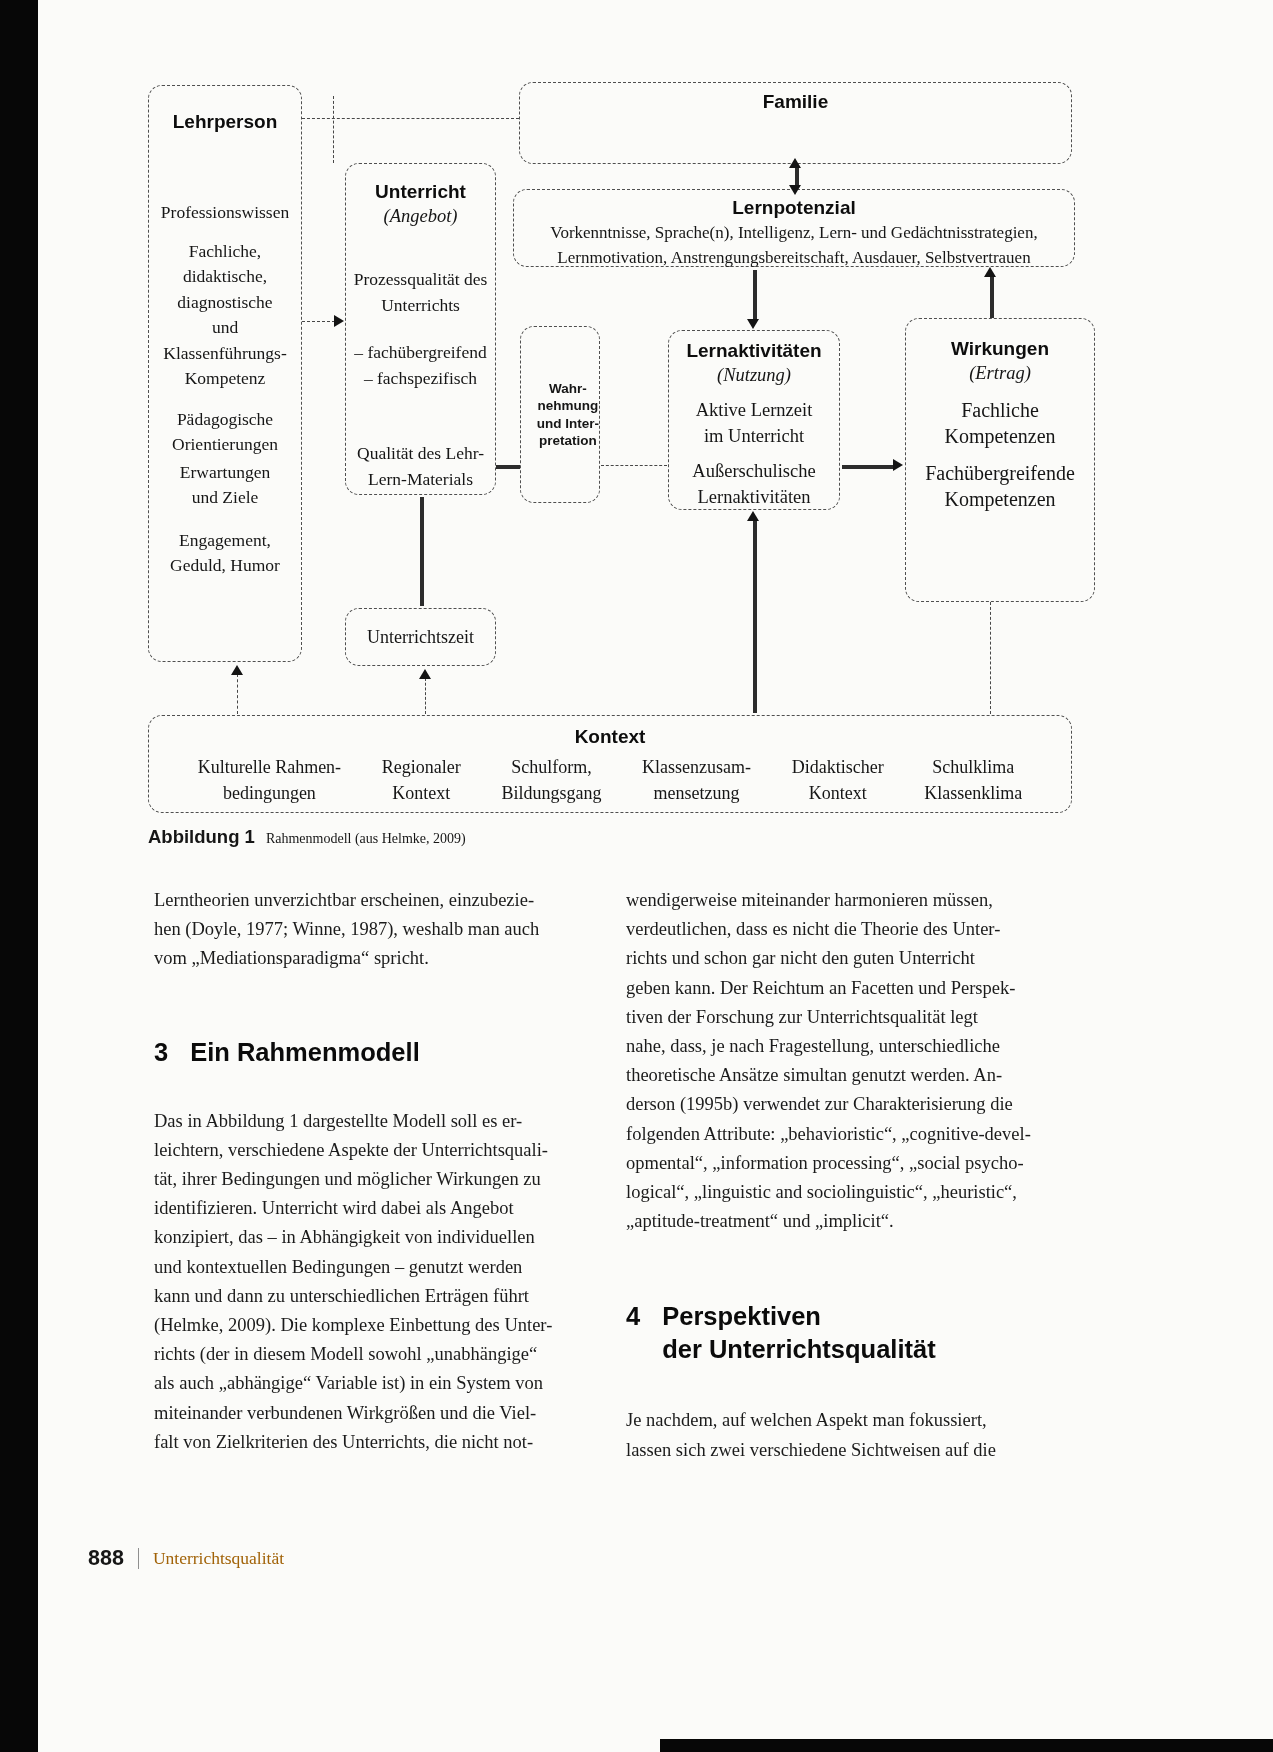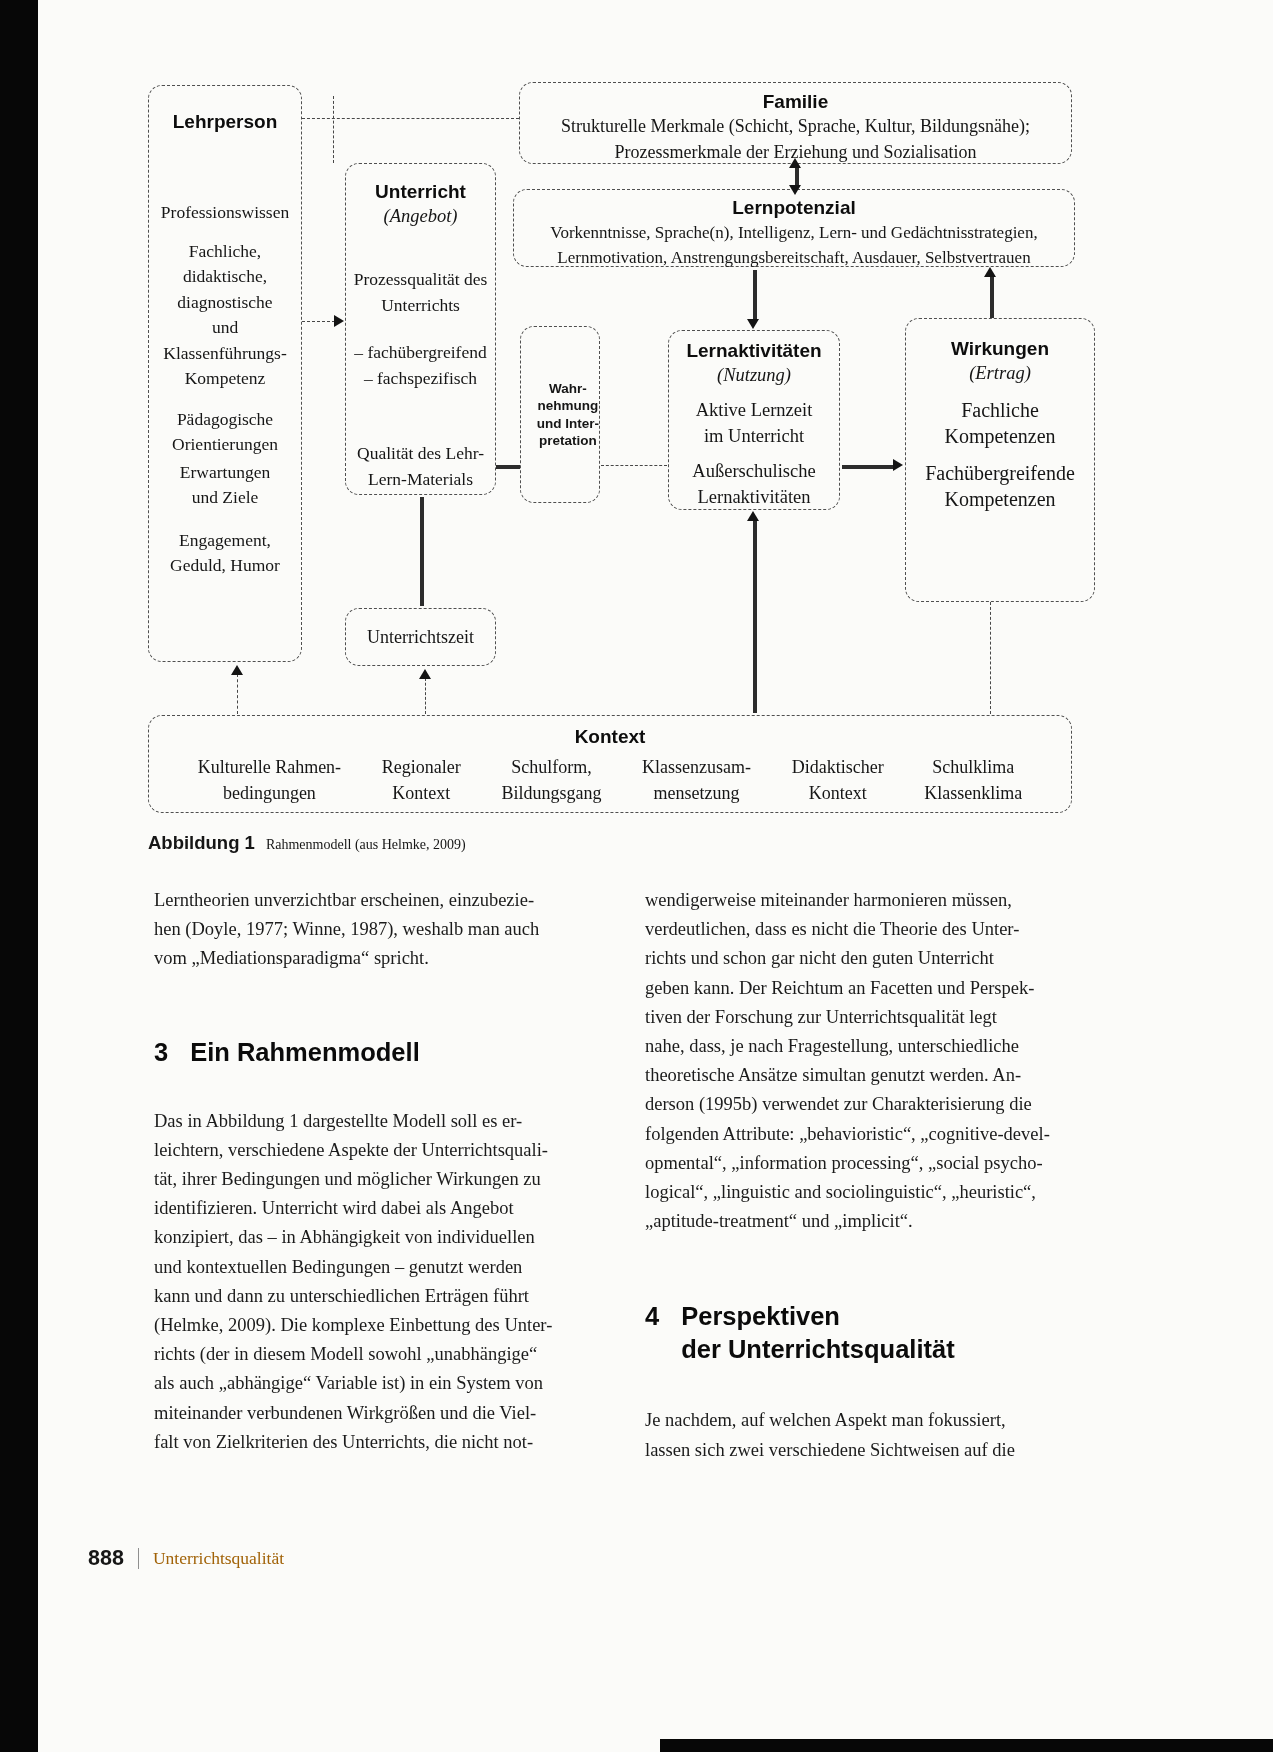--- a/index.html
+++ b/index.html
@@ -40,28 +40,28 @@
   
   .hline { position:absolute; border-top:1.7px dashed #474747; }
   .vline { position:absolute; border-left:1.7px dashed #474747; }
   .solid { border-style:solid; border-color:#2c2c2c; }
   .tri { position:absolute; width:0; height:0; }
   .tri-right { border-top:6px solid transparent; border-bottom:6px solid transparent; border-left:10px solid #141414; }
   .tri-up    { border-left:6px solid transparent; border-right:6px solid transparent; border-bottom:10px solid #141414; }
   .tri-down  { border-left:6px solid transparent; border-right:6px solid transparent; border-top:10px solid #141414; }
 
   
-  .caption { position:absolute; left:148px; top:826px; display:flex; gap:11px; align-items:baseline;margin-top:6px; }
+  .caption { position:absolute; left:148px; top:826px; display:flex; gap:11px; align-items:baseline; }
   .caption .lab { font-family:"Liberation Sans", sans-serif; font-weight:bold; font-size:18.5px; }
   .caption .txt { font-size:14px; }
 
   
   .col { position:absolute; width:460px; font-size:18.5px; line-height:29.2px; color:#1b1b1b;margin-left:6px; }
   .col-left  { left:148px; top:886px; }
-  .col-right { left:639px; top:886px; }
+  .col-right { left:620px; top:886px; }
   .para { white-space:pre-line; text-align:justify; }
   .heading { display:flex; gap:22px; font-family:"Liberation Sans", sans-serif; font-weight:bold;
              font-size:25.5px; line-height:33px; color:#0b0b0b; }
   .heading .ttl { white-space:pre-line; }
   .h3 { margin-top:62px; margin-bottom:38px; }
   .h4 { margin-top:64px; margin-bottom:40px; }
 
   
   .footer { position:absolute; left:88px; top:1546px; display:flex; align-items:center; gap:14px; }
   .footer .num { font-family:"Liberation Sans", sans-serif; font-weight:bold; font-size:21.5px; }
@@ -102,22 +102,20 @@
     <div class="bitem" style="margin-top:50px">Qualität des Lehr-
 Lern-Materials</div>
   </div>
 
   <div class="dbox box-unterrichtszeit">
     <div class="btext">Unterrichtszeit</div>
   </div>
 
   <div class="dbox box-familie">
     <div class="btitle">Familie</div>
-    <div class="btext">Strukturelle Merkmale (Schicht, Sprache, Kultur, Bildungsnähe);
-Prozessmerkmale der Erziehung und Sozialisation</div>
   </div>
 
   <div class="dbox box-lernpotenzial">
     <div class="btitle">Lernpotenzial</div>
     <div class="btext">Vorkenntnisse, Sprache(n), Intelligenz, Lern- und Gedächtnisstrategien,
 Lernmotivation, Anstrengungsbereitschaft, Ausdauer, Selbstvertrauen</div>
   </div>
 
   <div class="dbox box-wahrnehmung">
     <div class="btext">Wahr-

